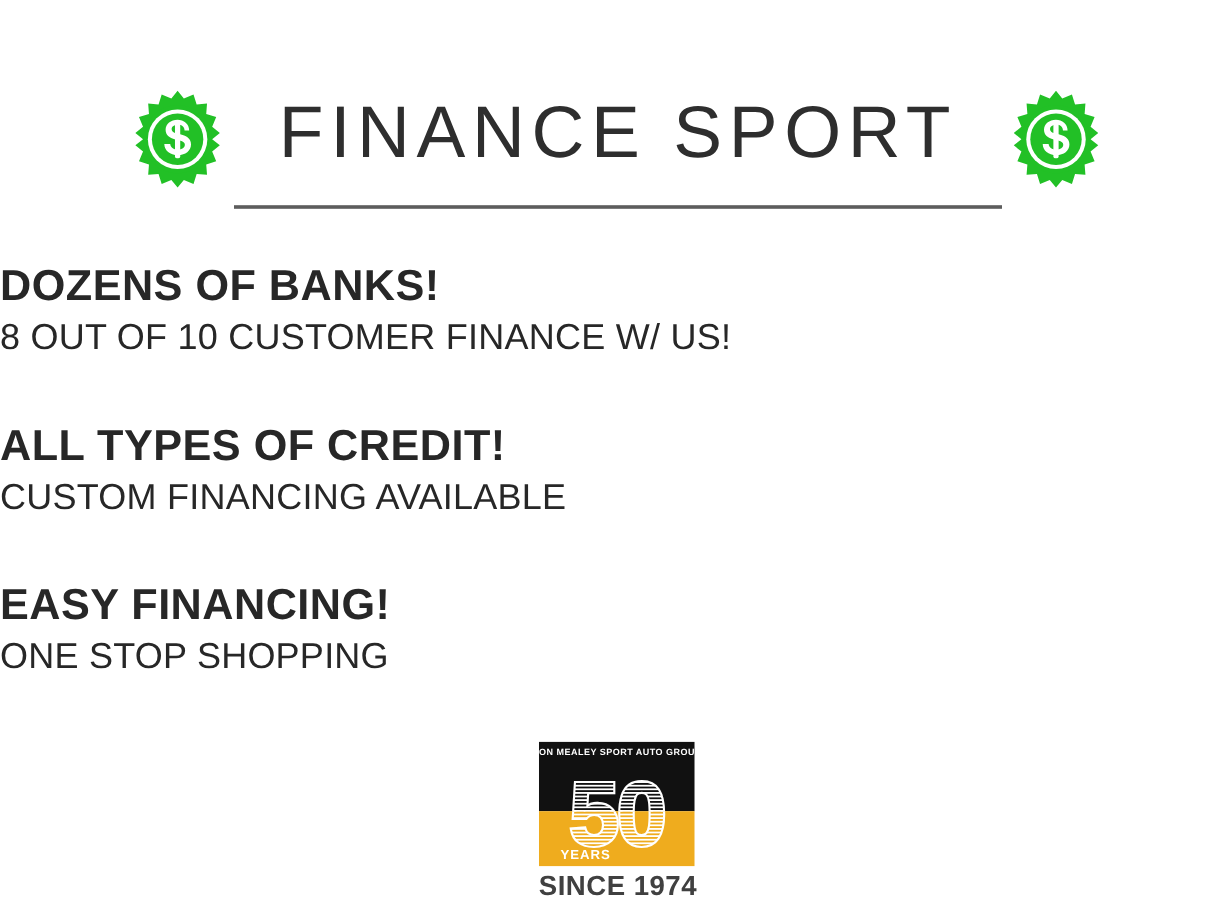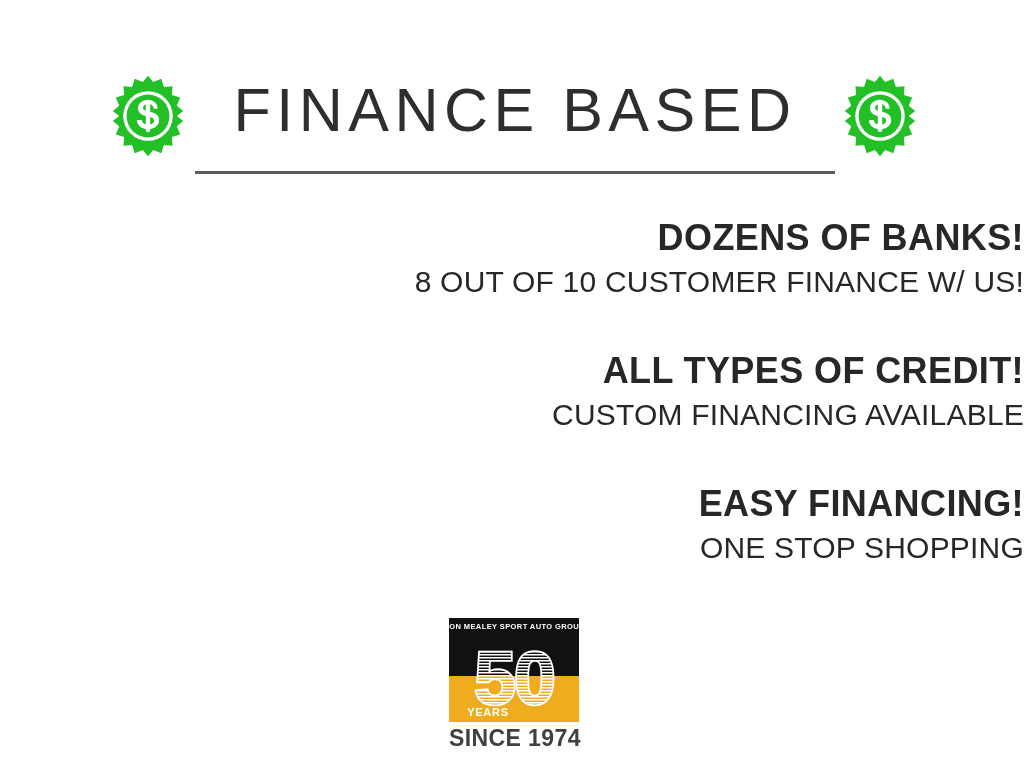--- a/index.html
+++ b/index.html
@@ -63,21 +63,21 @@
     height: 3px;
     background: #5d5d5d;
   }
 
   
   .content {
     position: absolute;
     left: 0;
     top: 214px;
     width: 1024px;
-    text-align: right;
+    text-align: left;
     color: #272727;
   }
   .copy-block { margin: 0 0 46px 0; }
   .copy-block:last-child { margin-bottom: 0; }
 
   .line-strong {
     font-size: 36px;
     font-weight: 700;
     letter-spacing: 0.4px;
     line-height: 1.32;
@@ -139,21 +139,21 @@
           <rect x="47.4" y="31" width="5.2" height="38" rx="2.2"></rect>
           <path d="M61.5 41.3 c0 -6.3 -5.3 -10.6 -11.6 -10.6 c-6.5 0 -11.8 4.3 -11.8 9.9
                    c0 5.1 3.6 8.1 9.6 9.6 l4.5 1.1 c3.4 0.8 5 2.1 5 4.3 c0 2.8 -2.8 4.7 -6.9 4.7
                    c-4.5 0 -7.3 -2.2 -7.6 -5.6 l-5.9 0 c0.2 6.6 5.6 11 13.5 11 c7.5 0 13 -4.3 13 -10.5
                    c0 -5.2 -3.2 -8.3 -9.9 -9.9 l-4.4 -1.1 c-3.5 -0.9 -4.9 -2.1 -4.9 -4.1
                    c0 -2.7 2.6 -4.4 6.3 -4.4 c3.9 0 6.3 1.9 6.5 5.6 Z"></path>
         </g>
       </svg>
     </span>
 
-    <div class="header-title">FINANCE BASED</div>
+    <div class="header-title">FINANCE SPORT</div>
 
     <span class="gear-icon gear-right">
       <svg viewBox="0 0 100 100" xmlns="http://www.w3.org/2000/svg">
         <g fill="#22C026">
           <path d="M50 2 L56.2 9.6 L65.8 5.6 L68.9 15.5 L79.2 14.7 L78.4 25 L88.3 28.1
                    L84.3 37.7 L91.9 43.9 L84.3 50 L91.9 56.1 L84.3 62.3 L88.3 71.9
                    L78.4 75 L79.2 85.3 L68.9 84.5 L65.8 94.4 L56.2 90.4 L50 98
                    L43.8 90.4 L34.2 94.4 L31.1 84.5 L20.8 85.3 L21.6 75 L11.7 71.9
                    L15.7 62.3 L8.1 56.1 L15.7 50 L8.1 43.9 L15.7 37.7 L11.7 28.1
                    L21.6 25 L20.8 14.7 L31.1 15.5 L34.2 5.6 L43.8 9.6 Z"></path>

